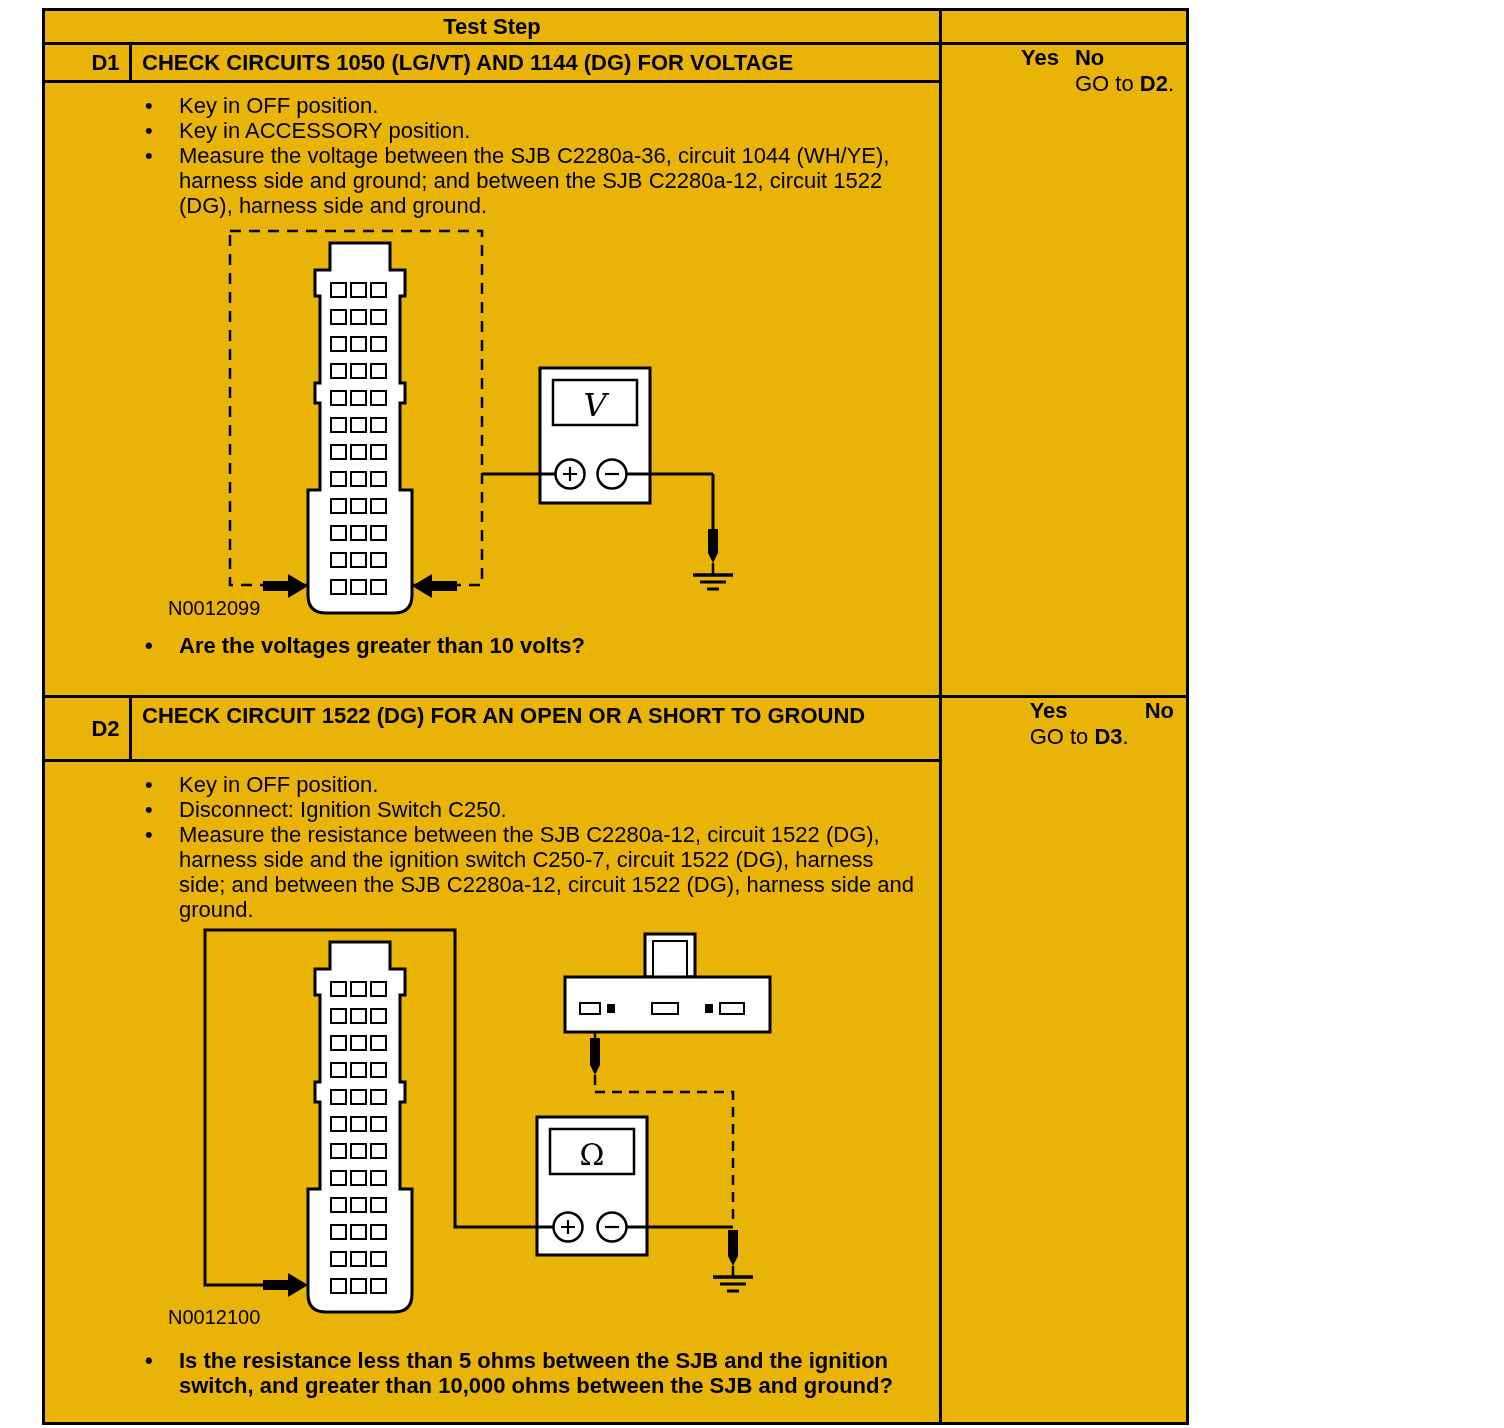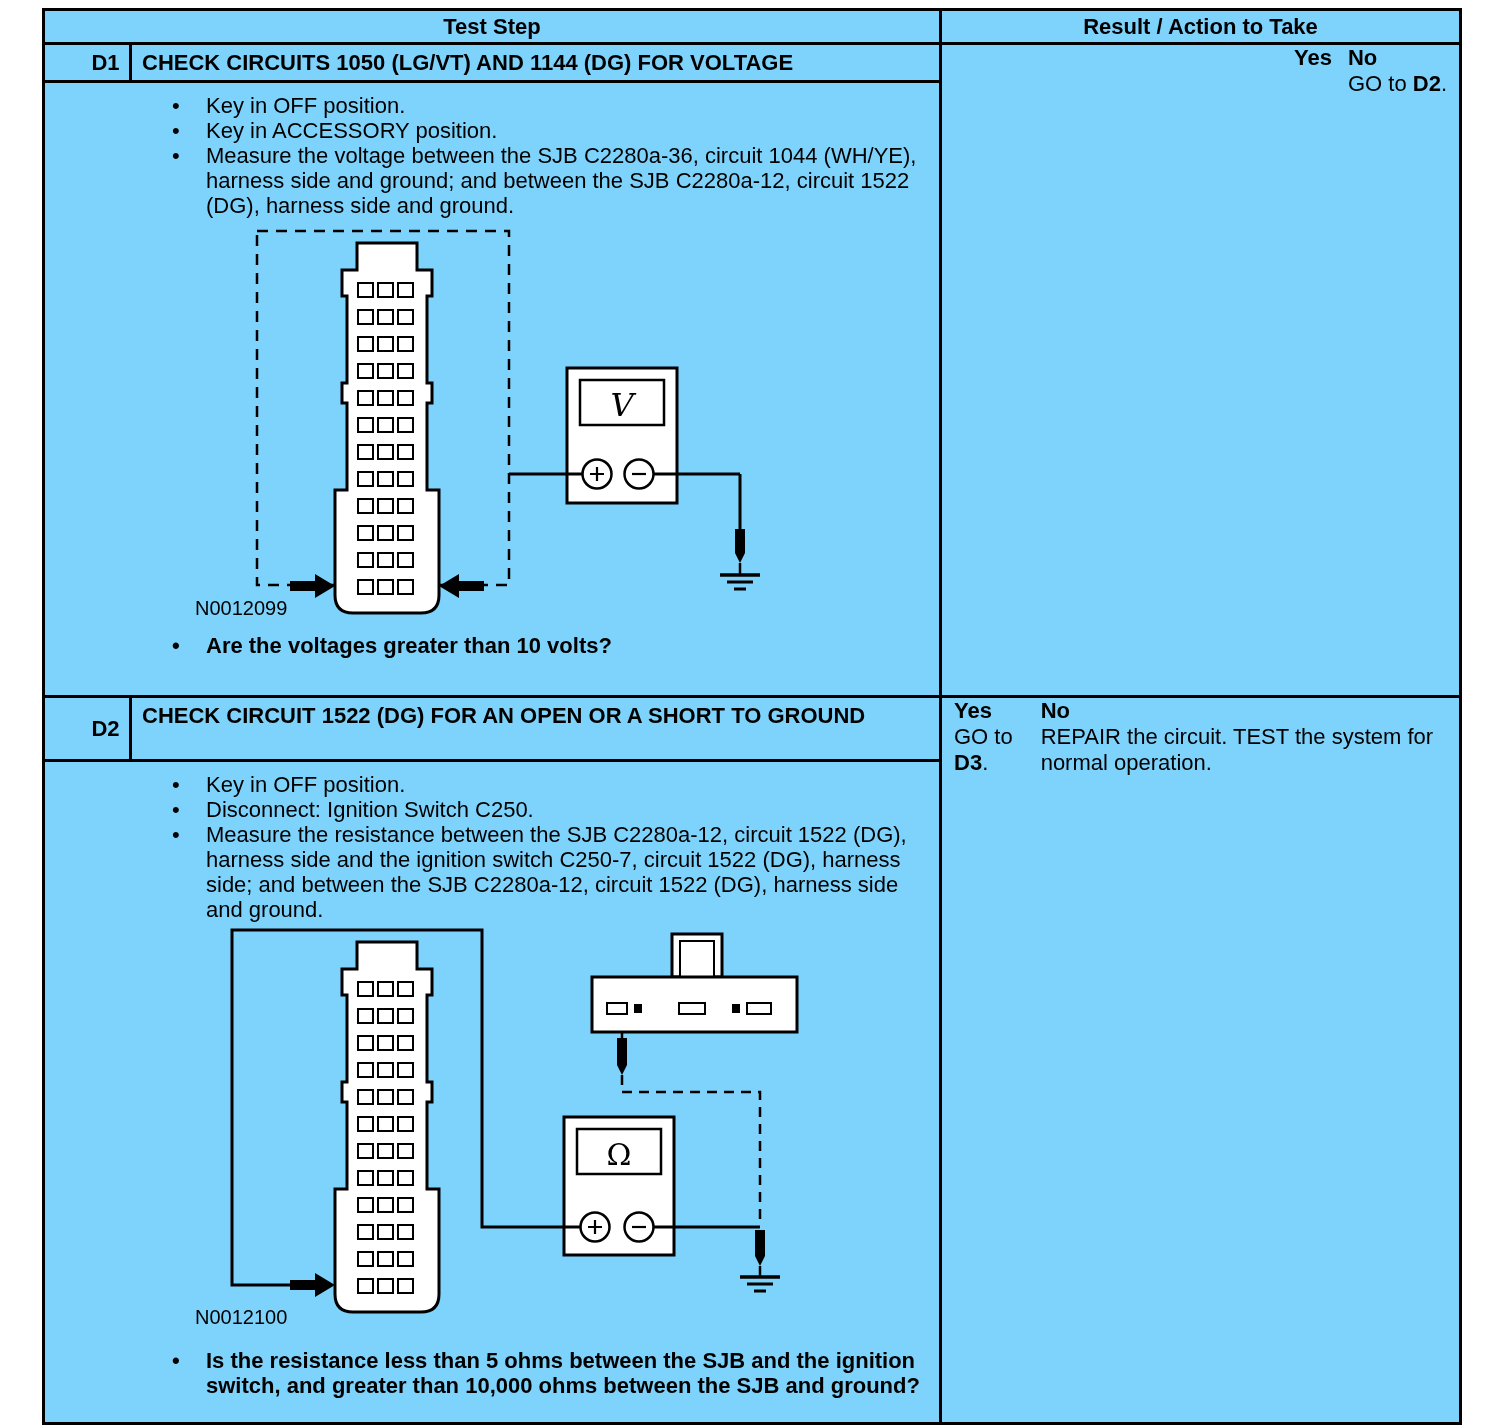--- a/index.html
+++ b/index.html
@@ -3,36 +3,36 @@
 <meta charset="utf-8">
 <style>
   * { box-sizing: border-box; }
   html, body { margin: 0; padding: 0; background: #fff; }
   body {
     width: 1504px; height: 1428px;
     font-family: "Liberation Sans", sans-serif;
     color: #000; font-size: 22px;
   }
   .page { padding: 8px 42px 0 42px; }
-  .ptable { width: 1420px; border: 3px solid #000; background: #7dd3fc; }
+  .ptable { width: 1147px; border: 3px solid #000; background: #eab308; }
   .tr { display: flex; }
   .thead { height: 34px; border-bottom: 3px solid #000; font-weight: bold; }
   .th { display: flex; align-items: center; justify-content: center; }
   .col-left { flex: 0 0 897px; border-right: 3px solid #000; }
   .col-right { flex: 1 1 auto; }
   .steprow { overflow: hidden; }
   .row-d2 { border-top: 3px solid #000; }
   .row-d1 { height: 650px; }
   .row-d2 { height: 727px; }
   .step-band { display: flex; border-bottom: 3px solid #000; font-weight: bold; }
   .row-d1 .step-band { height: 38px; }
   .row-d2 .step-band { height: 64px; }
   .step-id { flex: 0 0 87px; border-right: 3px solid #000; display: flex; align-items: center; justify-content: center; padding-left: 37px; }
   .step-title { padding: 5px 10px; line-height: 26px; max-width: 790px; }
-  .step-body { padding-top: 10px; padding-left: 27px; }
+  .step-body { padding-top: 10px; }
   .bullet { display: flex; line-height: 25px; }
   .dot { flex: 0 0 34px; margin-left: 100px; }
   .dot::before { content: "\2022"; }
   .txt { max-width: 745px; }
   .question { font-weight: bold; margin-top: 10px; }
   .question .txt { max-width: 765px; }
   .row-d2 .question { margin-top: 6px; }
   .diagram { display: block; margin: 5px 0 0 115px; }
   .row-d2 .diagram { margin-top: 0; }
   .cell-result { display: flex; flex-direction: row; justify-content: flex-end; gap: 16px; padding: 0 12px 12px 12px; line-height: 26px; }
@@ -43,21 +43,20 @@
   .meter-ohm { font-family: "DejaVu Serif", serif; font-size: 30px; }
 </style>
 </head>
 <body>
 
 <div class="page">
   <div class="ptable">
 
     <div class="tr thead">
       <div class="th col-left">Test Step</div>
-      <div class="th col-right">Result / Action to Take</div>
     </div>
 
     <div class="tr steprow row-d1">
       <div class="col-left">
         <div class="step-band">
           <div class="step-id">D1</div>
           <div class="step-title">CHECK CIRCUITS 1050 (LG/VT) AND 1144 (DG) FOR VOLTAGE</div>
         </div>
         <div class="step-body">
           <div class="bullet">
@@ -186,19 +185,18 @@
             </div>
         </div>
       </div>
       <div class="col-right cell-result">
         <div class="result">
           <div class="res-label">Yes</div>
           <div class="res-action"><span>GO to </span><span class="b">D3</span><span>.</span></div>
         </div>
         <div class="result">
           <div class="res-label">No</div>
-          <div class="res-action"><span>REPAIR the circuit. TEST the system for normal operation.</span><span class="b"></span><span></span></div>
         </div>
       </div>
     </div>
 
   </div>
 </div>
 
 </body></html>

